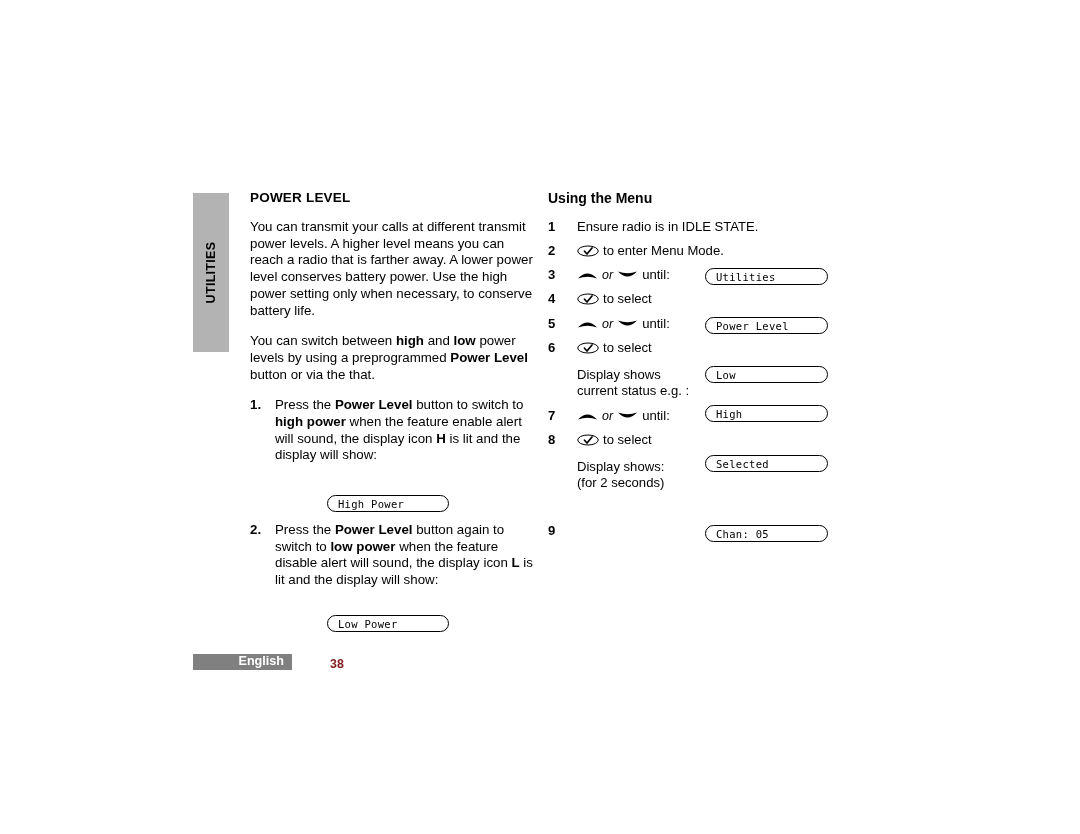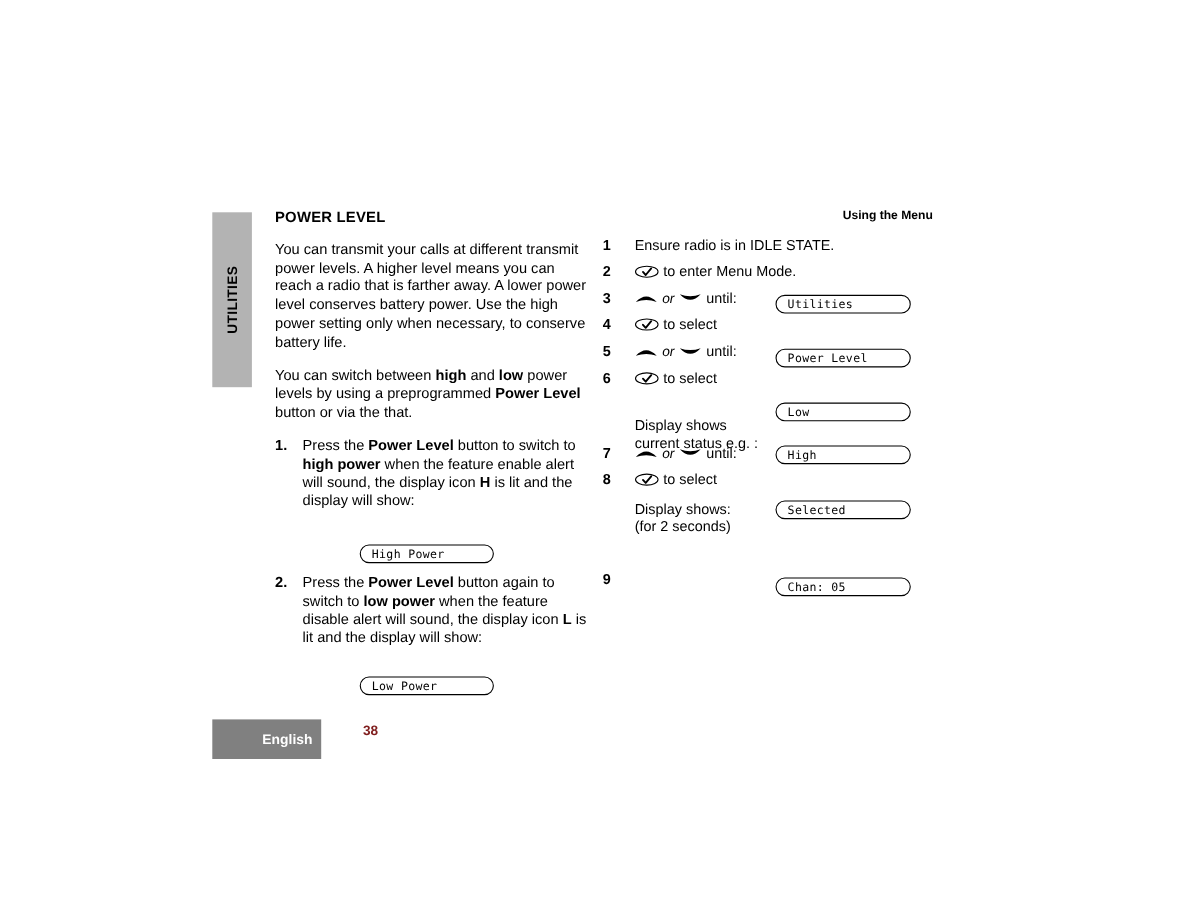--- a/index.html
+++ b/index.html
@@ -71,24 +71,23 @@
     margin: 0 0 14px 0;
     letter-spacing: 0.2px;
   }
   h3.subhead {
     font-size: 13.2px;
     font-weight: bold;
     margin: 0 0 9px 0;
     letter-spacing: 0.1px;
   }
   h3.subhead-right {
-    font-size: 11px;
+    font-size: 14px;
     font-weight: bold;
     margin: 0 0 13px 0;
-    text-align: right;
   }
 
   p.body {
     font-size: 13.3px;
     line-height: 16.7px;
     margin: 0 0 14px 0;
   }
   p.body:last-child { margin-bottom: 0; }
 
   b, strong { font-weight: bold; }
@@ -181,24 +180,24 @@
     margin: 0 4px;
   }
   .until-word { margin-left: 4px; }
 
   
   .footer-band {
     position: absolute;
     left: 193px;
     top: 654px;
     width: 99px;
-    height: 36px;
+    height: 16px;
     background: #808080;
     display: flex;
-    align-items: center;
+    align-items: flex-start;
     justify-content: flex-end;
     padding-right: 8px;
     box-sizing: border-box;
   }
   .footer-lang {
     color: #ffffff;
     font-size: 12.6px;
     font-weight: bold;
   }
   .footer-page {
@@ -327,21 +326,21 @@
           <span class="icon-check">
             <svg viewBox="0 0 44 24" width="22" height="12">
               <ellipse cx="22" cy="12" rx="20.5" ry="10" fill="none" stroke="#000" stroke-width="2"></ellipse>
               <path d="M15 12.5 L20 18 L30 6" fill="none" stroke="#000" stroke-width="3.4" stroke-linecap="round" stroke-linejoin="round"></path>
             </svg>
           </span>
           <span>to select</span>
         </div>
       </div>
 
-      <div class="note-r" style="top:164px;">
+      <div class="note-r" style="top:148px;">
         <div>Display shows</div>
         <div>current status e.g. :</div>
       </div>
 
       <div class="step-r" style="top:189px;">
         <div class="num">7</div>
         <div class="txt">
           <span class="icon-arc">
             <svg viewBox="0 0 42 24" width="21" height="12">
               <path d="M2 19 Q21 -1 40 19 Q21 12 2 19 Z" fill="#000"></path>

